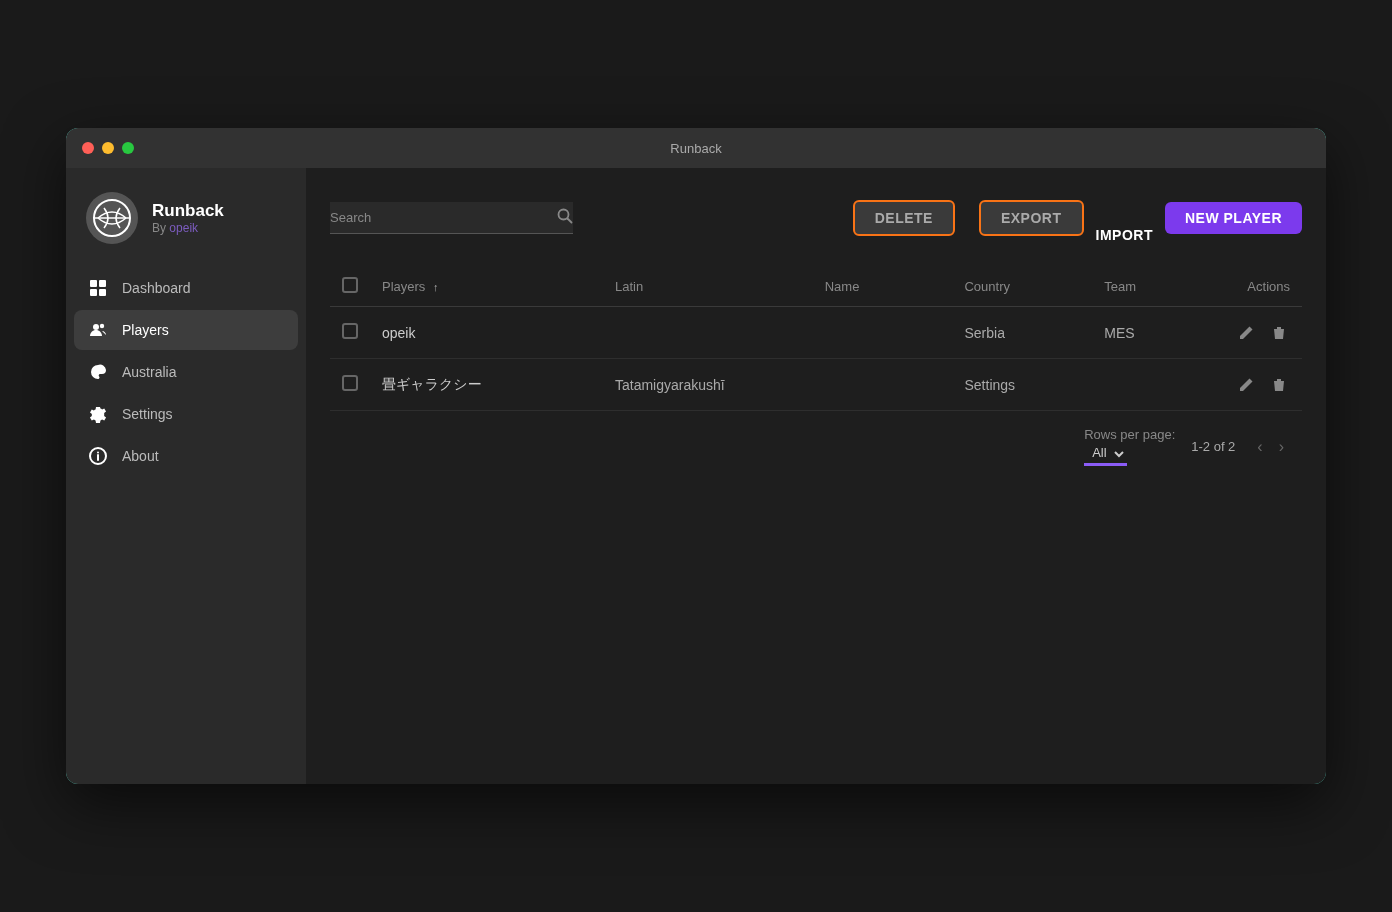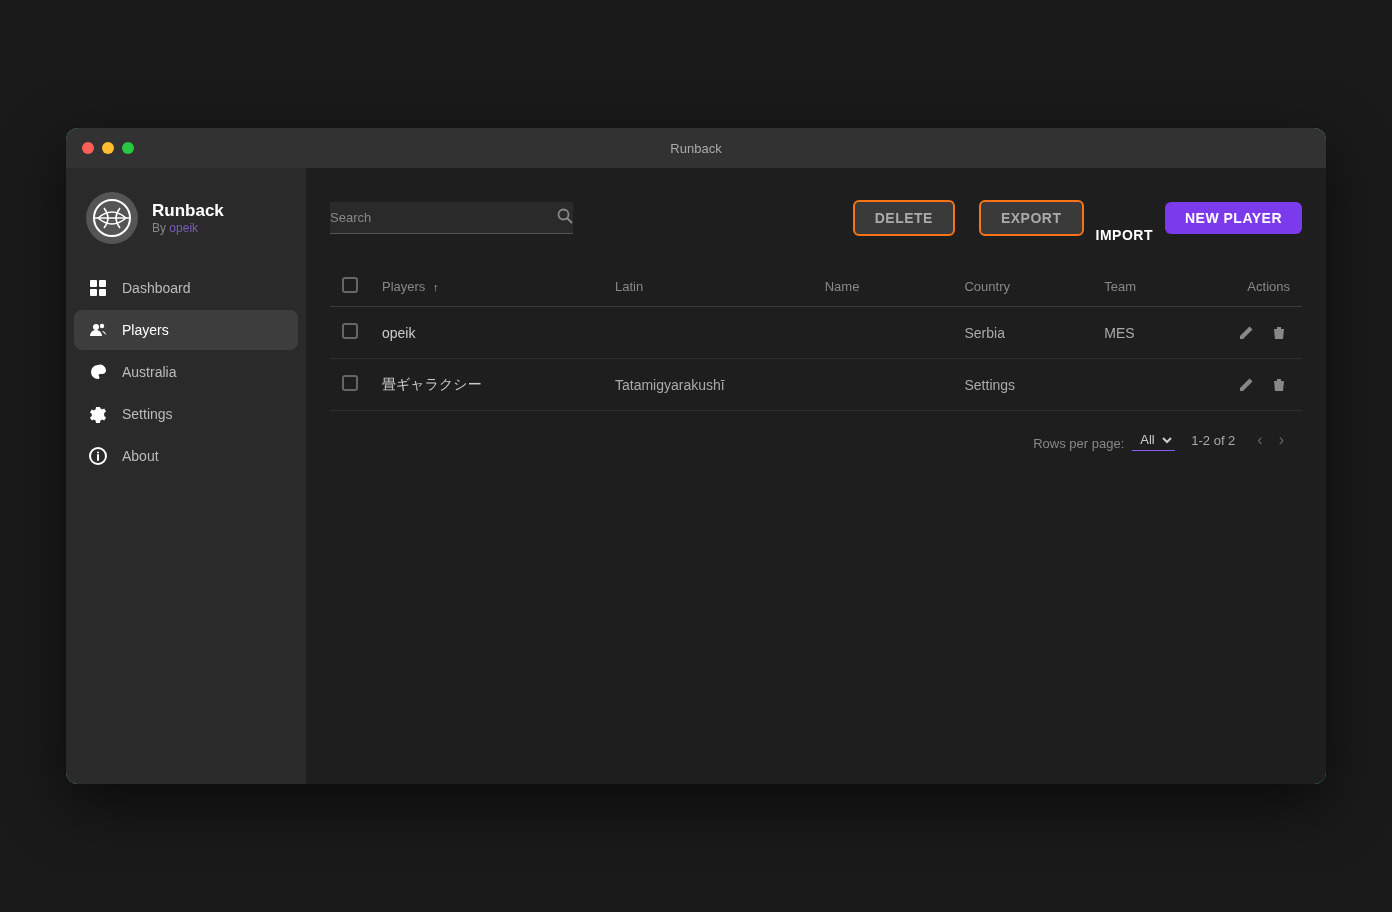--- a/index.html
+++ b/index.html
@@ -278,27 +278,27 @@
       display: flex;
       align-items: center;
       justify-content: flex-end;
       gap: 16px;
       padding: 16px 12px 0;
       color: #888;
       font-size: 13px;
     }
     .rows-per-page {
       display: flex;
-      align-items: flex-end;
-      gap: 8px;
+      align-items: flex-start;
+      flex-direction: column;
     }
     .rows-select {
       background: transparent;
       border: none;
-      border-bottom: 1px solid #8b5cf6;
+      border-bottom: 3px solid #8b5cf6;
       color: #ccc;
       font-size: 13px;
       padding: 2px 4px;
       cursor: pointer;
       outline: none;
     }
     .rows-select option { background: #2a2a2a; }
     .page-nav {
       display: flex;
       gap: 4px;

